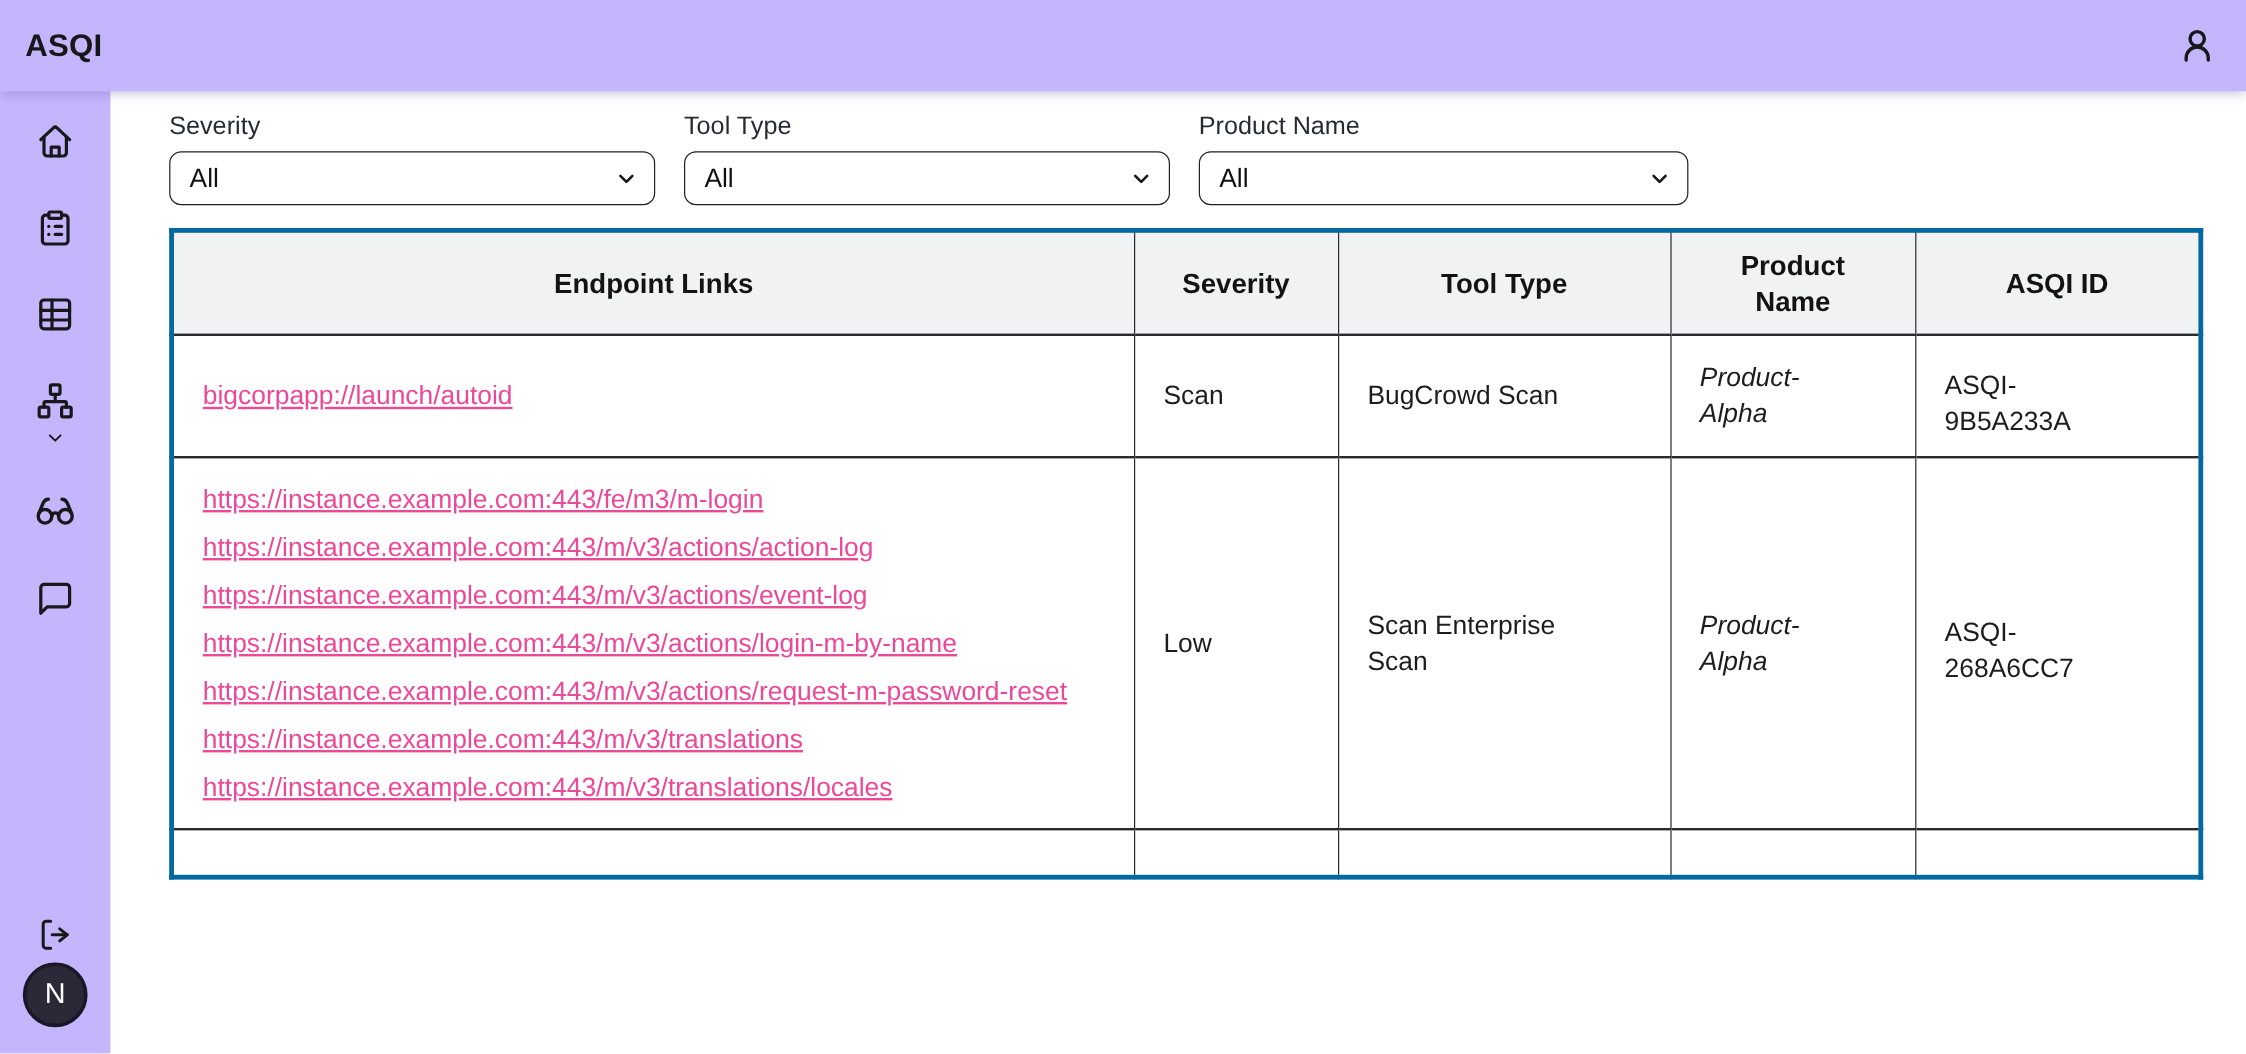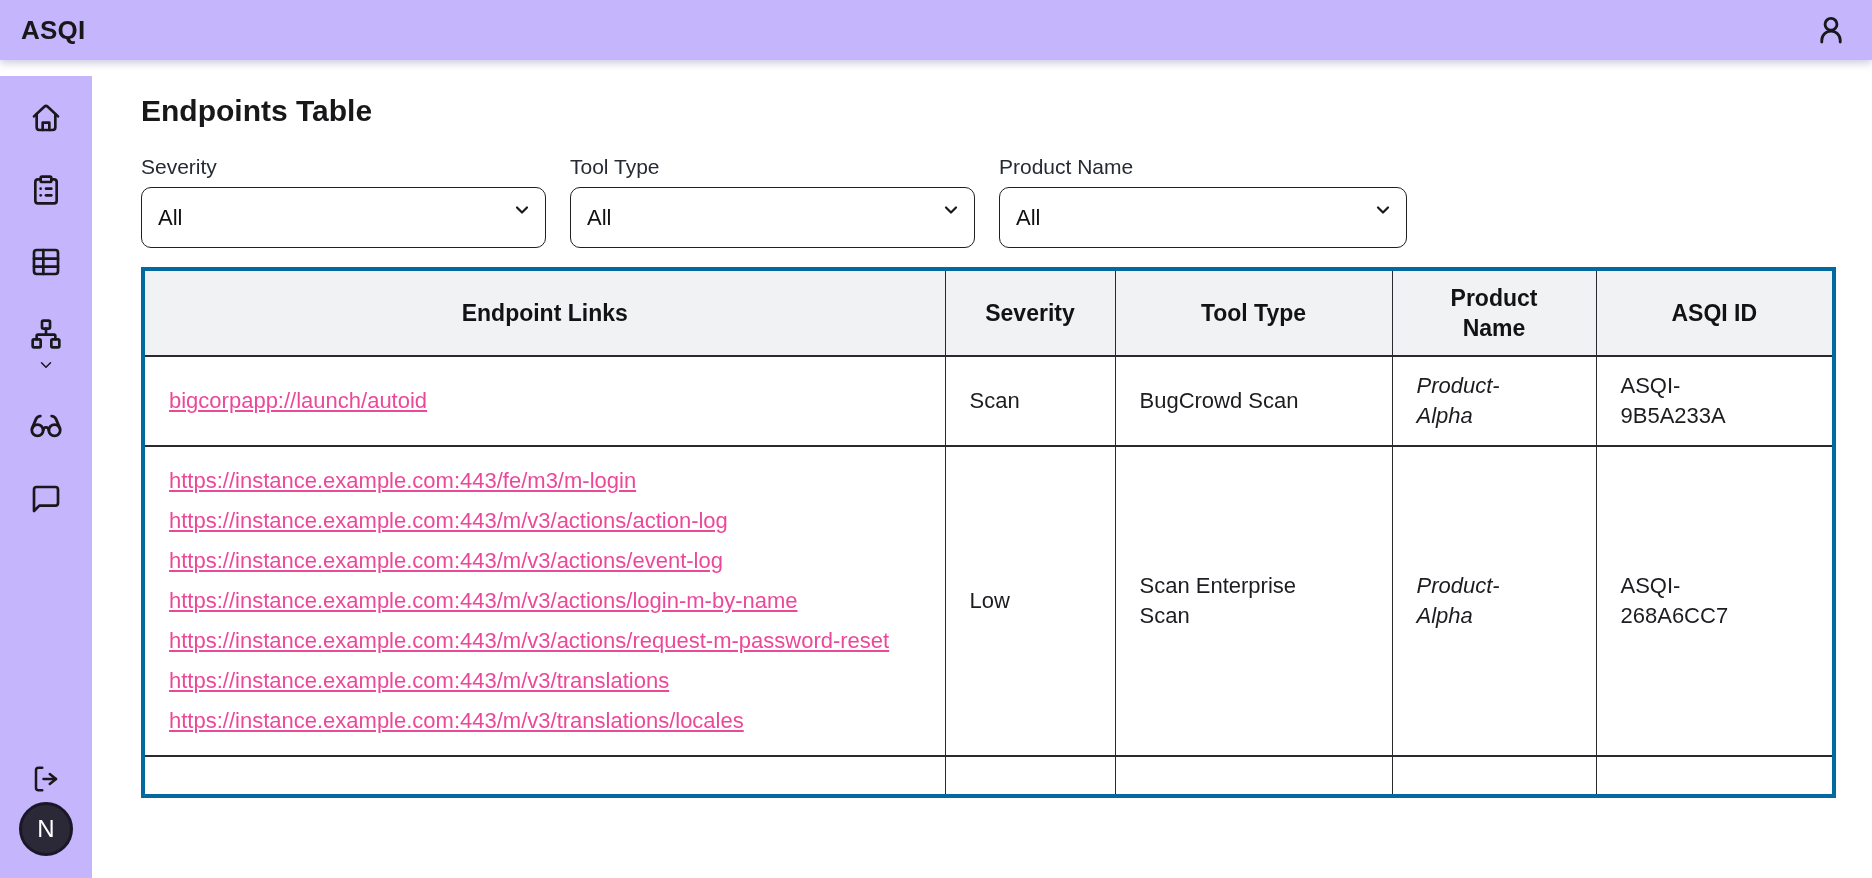--- a/index.html
+++ b/index.html
@@ -5,21 +5,21 @@
   * { box-sizing: border-box; }
   html,body { margin:0; padding:0; }
   body {
     width:1872px; height:878px; overflow:hidden; position:relative;
     background:#ffffff;
     font-family:"Liberation Sans", sans-serif;
     color:#1c1c21;
   }
   
   .app-header {
-    position:absolute; top:0; left:0; right:0; height:60px;
+    position:absolute; top:0; left:0; right:0; height:76px;
     background:#c4b5fd;
     display:flex; align-items:center; justify-content:space-between;
     padding:0 24px 0 21px; z-index:3;
     box-shadow:0 3px 8px rgba(110,100,170,0.35);
   }
   .brand { font-size:26px; font-weight:700; color:#18181b; letter-spacing:0.2px; }
   .icon-btn { background:none; border:none; padding:0; cursor:pointer; display:flex; align-items:center; justify-content:center; }
   .icon-btn svg { stroke:#18181b; fill:none; stroke-width:2; stroke-linecap:round; stroke-linejoin:round; }
   
   .sidebar {
@@ -46,21 +46,21 @@
     background:#ffffff; padding:18px 40px 0 49px; overflow:hidden;
   }
   .page-title { margin:0 0 27px 0; font-size:30px; font-weight:700; color:#18181b; }
   
   .filters { display:flex; gap:24px; margin-bottom:19px; }
   .filter-group { display:flex; flex-direction:column; }
   .filter-label { font-size:21px; color:#252a33; margin-bottom:8px; }
   .select-wrap { position:relative; }
   .filter-select {
     appearance:none; -webkit-appearance:none;
-    width:405px; height:61px; border:1.5px solid #1f1f24; border-radius:10px;
+    width:405px; height:45px; border:1.5px solid #1f1f24; border-radius:10px;
     background:#ffffff; font-size:22px; color:#111; padding:0 44px 0 16px;
     font-family:"Liberation Sans", sans-serif; cursor:pointer;
   }
   .select-chevron { position:absolute; right:14px; top:13px; pointer-events:none; }
   .select-chevron svg { stroke:#18181b; fill:none; stroke-width:2.6; stroke-linecap:round; stroke-linejoin:round; }
   
   table.endpoints {
     border-collapse:collapse; table-layout:fixed; width:1691px;
     border:4px solid #0369a1;
   }
@@ -75,21 +75,21 @@
     font-size:22px; line-height:30px; padding:14px 24px;
     vertical-align:middle; color:#1c1c21; background:#ffffff;
   }
   td.links-cell a {
     display:block; color:#ec4899; text-decoration:underline;
     line-height:40px; word-break:break-all; cursor:pointer;
   }
   .wrap-header  { display:inline-block; max-width:130px; }
   .wrap-tool    { display:inline-block; max-width:185px; }
   .wrap-narrow  { display:inline-block; max-width:112px;font-style:italic; }
-  .wrap-id      { display:inline-block; max-width:125px; }
+  .wrap-id      { display:inline-block; max-width:125px;margin-top:12px; }
   tr.row-clipped td { height:40px; padding:0; }
 </style>
 </head>
 <body>
 
 <header class="app-header">
   <div class="brand">ASQI</div>
   <button class="icon-btn">
     <svg width="34" height="34" viewBox="0 0 24 24">
         <circle cx="12" cy="8" r="4.2"></circle>
@@ -159,21 +159,20 @@
     <svg width="30" height="30" viewBox="0 0 24 24">
         <path d="M9 21H6a2 2 0 0 1-2-2V5a2 2 0 0 1 2-2h3"></path>
         <polyline points="15 16 20 12 15 8"></polyline>
         <line x1="20" y1="12" x2="10" y2="12"></line>
       </svg>
   </button>
   <button class="avatar-btn">N</button>
 </nav>
 
 <main class="main">
-  <h1 class="page-title">Endpoints Table</h1>
 
   <div class="filters">
     <div class="filter-group">
       <span class="filter-label">Severity</span>
       <div class="select-wrap">
         <select class="filter-select">
           <option>All</option>
         </select>
         <span class="select-chevron">
           <svg width="20" height="20" viewBox="0 0 24 24">

